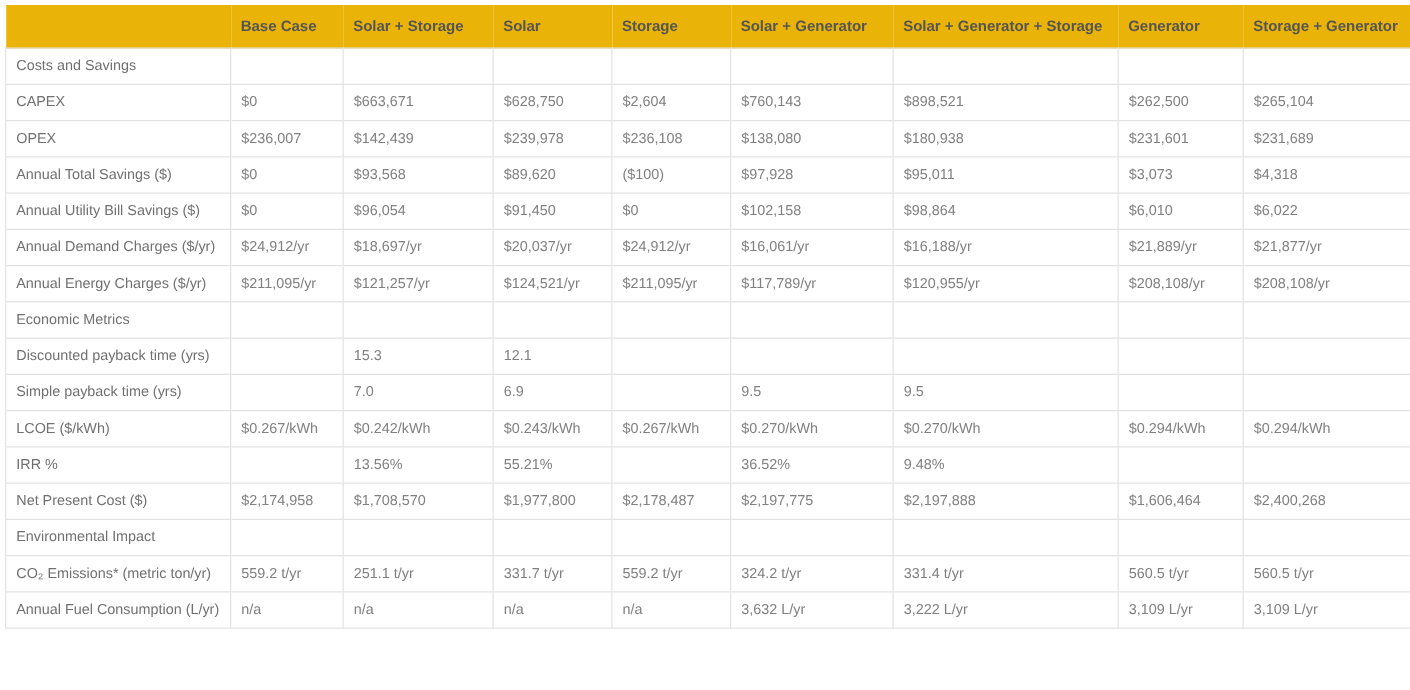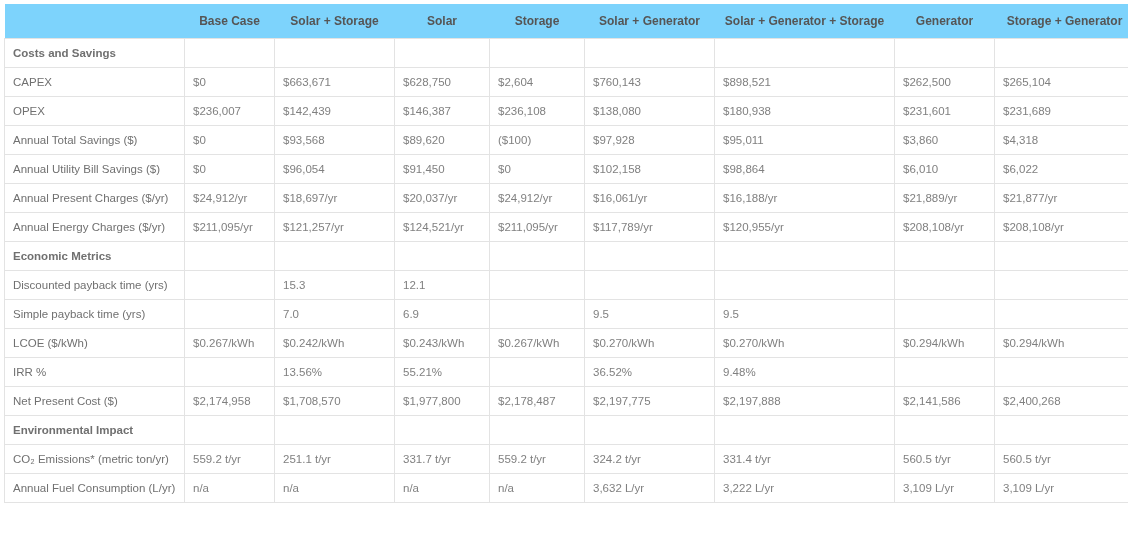--- a/index.html
+++ b/index.html
@@ -9,40 +9,40 @@
       color: #595959;
       background: #ffffff;
       padding: 4px;
     }
     table {
       border-collapse: collapse;
       width: 100%;
       table-layout: fixed;
     }
     thead th {
-      background: #7dd3fc;
+      background: #eab308;
       color: #555555;
       font-weight: 600;
-      text-align: center;
+      text-align: left;
       padding: 10px 8px;
       font-size: 12px;
       border: none;
       vertical-align: middle;
       margin-top: 24px;
     }
     tbody td {
       border: 1px solid #e3e3e3;
       padding: 8px 8px;
       color: #808080;
       font-size: 11.5px;
       vertical-align: middle;
       height: 28px;
     }
     tbody tr.section-row td {
-      font-weight: 700;
+      font-weight: 400;
       color: #707070;
     }
     tbody td.metric-label {
       color: #707070;
     }
     col.c0 { width: 180px; }
     col.c1 { width: 90px; }
     col.c2 { width: 120px; }
     col.c3 { width: 95px; }
     col.c4 { width: 95px; }
@@ -99,51 +99,51 @@
         <td>$2,604</td>
         <td>$760,143</td>
         <td>$898,521</td>
         <td>$262,500</td>
         <td>$265,104</td>
       </tr>
       <tr>
         <td class="metric-label">OPEX</td>
         <td>$236,007</td>
         <td>$142,439</td>
-        <td>$146,387</td>
+        <td>$239,978</td>
         <td>$236,108</td>
         <td>$138,080</td>
         <td>$180,938</td>
         <td>$231,601</td>
         <td>$231,689</td>
       </tr>
       <tr>
         <td class="metric-label">Annual Total Savings ($)</td>
         <td>$0</td>
         <td>$93,568</td>
         <td>$89,620</td>
         <td>($100)</td>
         <td>$97,928</td>
         <td>$95,011</td>
-        <td>$3,860</td>
+        <td>$3,073</td>
         <td>$4,318</td>
       </tr>
       <tr>
         <td class="metric-label">Annual Utility Bill Savings ($)</td>
         <td>$0</td>
         <td>$96,054</td>
         <td>$91,450</td>
         <td>$0</td>
         <td>$102,158</td>
         <td>$98,864</td>
         <td>$6,010</td>
         <td>$6,022</td>
       </tr>
       <tr>
-        <td class="metric-label">Annual Present Charges ($/yr)</td>
+        <td class="metric-label">Annual Demand Charges ($/yr)</td>
         <td>$24,912/yr</td>
         <td>$18,697/yr</td>
         <td>$20,037/yr</td>
         <td>$24,912/yr</td>
         <td>$16,061/yr</td>
         <td>$16,188/yr</td>
         <td>$21,889/yr</td>
         <td>$21,877/yr</td>
       </tr>
       <tr>
@@ -213,21 +213,21 @@
         <td></td>
       </tr>
       <tr>
         <td class="metric-label">Net Present Cost ($)</td>
         <td>$2,174,958</td>
         <td>$1,708,570</td>
         <td>$1,977,800</td>
         <td>$2,178,487</td>
         <td>$2,197,775</td>
         <td>$2,197,888</td>
-        <td>$2,141,586</td>
+        <td>$1,606,464</td>
         <td>$2,400,268</td>
       </tr>
       <tr class="section-row">
         <td class="metric-label">Environmental Impact</td>
         <td></td>
         <td></td>
         <td></td>
         <td></td>
         <td></td>
         <td></td>

